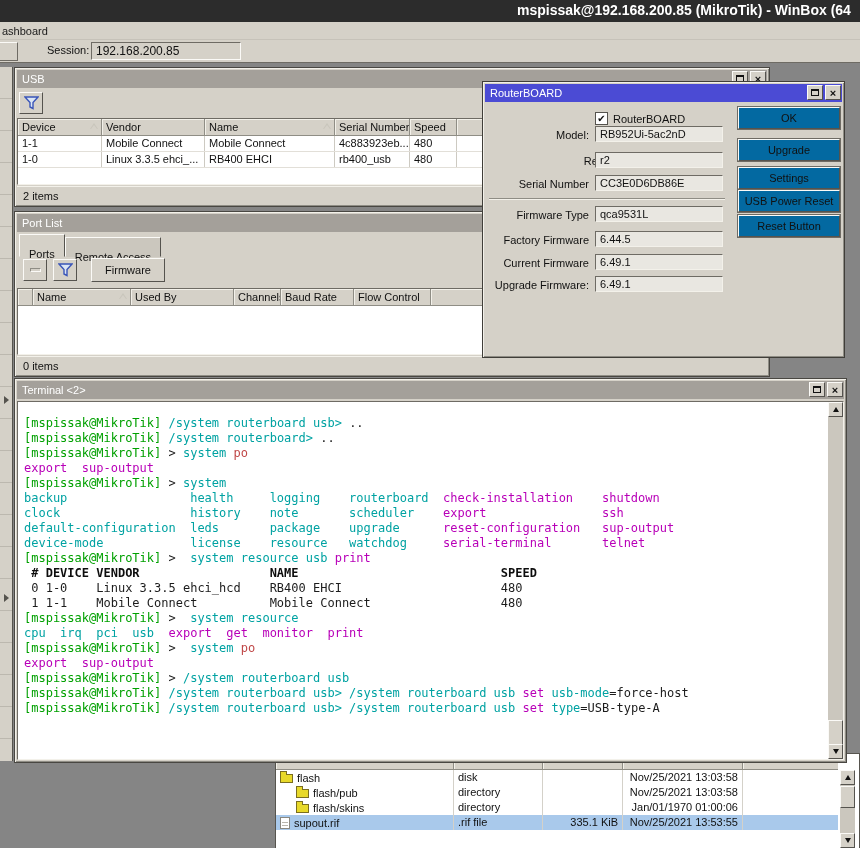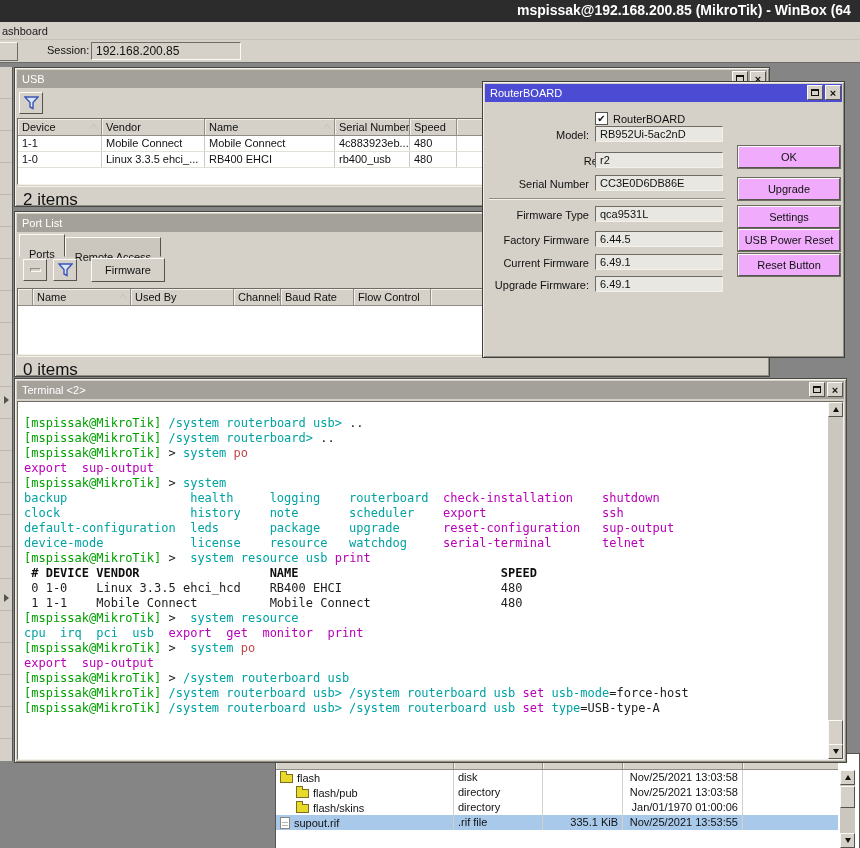--- a/index.html
+++ b/index.html
@@ -35,40 +35,40 @@
   .body-sunken { position:absolute; background:#fff; border:1px solid; border-color:#6e6b64 #f3f1ea #f3f1ea #6e6b64; overflow:hidden; }
 
   .hrow { display:flex; }
   .hcell { height:17px; background:#d5d1c8; border-right:1px solid #8f8d85; border-bottom:1px solid #8f8d85; box-shadow: inset 1px 1px 0 #f3f1ea; font-size:11px; padding:2px 3px 0 4px; white-space:nowrap; overflow:hidden; position:relative; }
   .sort-tri { position:absolute; right:3px; top:4px; width:0; height:0; border-left:4px solid transparent; border-right:4px solid transparent; border-bottom:6px solid #c9c5bc; }
   .sort-tri:after { content:""; position:absolute; left:-3px; top:2px; width:0; height:0; border-left:3px solid transparent; border-right:3px solid transparent; border-bottom:4px solid #d5d1c8; }
 
   .trow { display:flex; height:16px; border-bottom:1px solid #e2dfd8; }
   .tcell { font-size:11px; padding:1px 3px 0 4px; border-right:1px solid #cdcac2; white-space:nowrap; overflow:hidden; }
 
-  .statusbar { position:absolute; left:2px; right:2px; bottom:2px; height:18px; background:#d5d1c8; font-size:17px; padding:3px 6px; border-top:1px solid #f3f1ea; }
+  .statusbar { position:absolute; left:2px; right:2px; bottom:2px; height:18px; background:#d5d1c8; font-size:11px; padding:3px 6px; border-top:1px solid #f3f1ea; }
 
   .toolbtn { position:absolute; background:#d5d1c8; border:1px solid; border-color:#fbfaf7 #55534e #55534e #fbfaf7; display:flex; align-items:center; justify-content:center; font-size:11px; }
 
   
   .u-device{width:84px;} .u-vendor{width:103px;} .u-name{width:130px;} .u-serial{width:75px;} .u-speed{width:47px;} .u-fill{flex:1; border-right:none;}
 
   
   .tabs { position:absolute; left:4px; top:23px; height:22px; display:flex; }
   .tab { font-size:11px; padding:13px 9px 0 9px; height:22px; border:1px solid; border-color:#fbfaf7 #55534e transparent #fbfaf7; background:#d5d1c8; }
   .tab.active { height:23px; margin-top:-1px; background:#d5d1c8; position:relative; z-index:2; }
   .tab.idle { background:#cbc7be; height:20px; margin-top:2px; }
   .p-c0{width:15px;} .p-name{width:98px;} .p-used{width:103px;} .p-chan{width:47px;} .p-baud{width:73px;} .p-flow{width:77px;} .p-fill{flex:1; border-right:none;}
 
   
   .dialog { position:absolute; background:#d5d1c8; border:1px solid #403e39; box-shadow: inset 1px 1px 0 #f3f1ea, inset -1px -1px 0 #8f8d85; }
   .field-label { position:absolute; font-size:11px; text-align:right; width:106px; }
   .field-input { position:absolute; left:112px; width:128px; height:16px; background:#e9e7e1; border:1px solid; border-color:#6e6b64 #f3f1ea #f3f1ea #6e6b64; font-size:11px; padding:1px 4px; white-space:nowrap; }
   .dsep { position:absolute; left:6px; width:236px; height:2px; border-top:1px solid #8f8d85; border-bottom:1px solid #f3f1ea; }
-  .dbtn { position:absolute; left:255px; width:102px; height:22px; background:#f0abfc; border:1px solid; border-color:#fbfaf7 #55534e #55534e #fbfaf7; box-shadow:0 0 0 1px #6e6b64; font-size:11px; text-align:center; padding-top:4px;margin-top:39px; }
+  .dbtn { position:absolute; left:255px; width:102px; height:22px; background:#0369a1; border:1px solid; border-color:#fbfaf7 #55534e #55534e #fbfaf7; box-shadow:0 0 0 1px #6e6b64; font-size:11px; text-align:center; padding-top:4px; }
   .checkbox { position:absolute; width:13px; height:13px; background:#fff; border:1px solid #55534e; font-size:10px; line-height:11px; text-align:center; }
 
   
   .term-content { position:absolute; left:2px; top:22px; right:2px; bottom:2px; background:#fff; border:1px solid; border-color:#6e6b64 #f3f1ea #f3f1ea #6e6b64; overflow:hidden; }
   .term-text { position:absolute; left:6px; top:14px; right:18px; }
   .tline { height:15px; font-family:"DejaVu Sans Mono",monospace; font-size:12px; white-space:pre; }
   .seg-g{color:#00a000;} .seg-t{color:#00a2a2;} .seg-m{color:#b800b8;} .seg-r{color:#c04848;} .seg-k{color:#1c1c1c;}
   .seg-b{color:#0d0d0d; font-weight:bold;}
   .seg-cur{background:#f07fb0; color:#f07fb0;}
 

